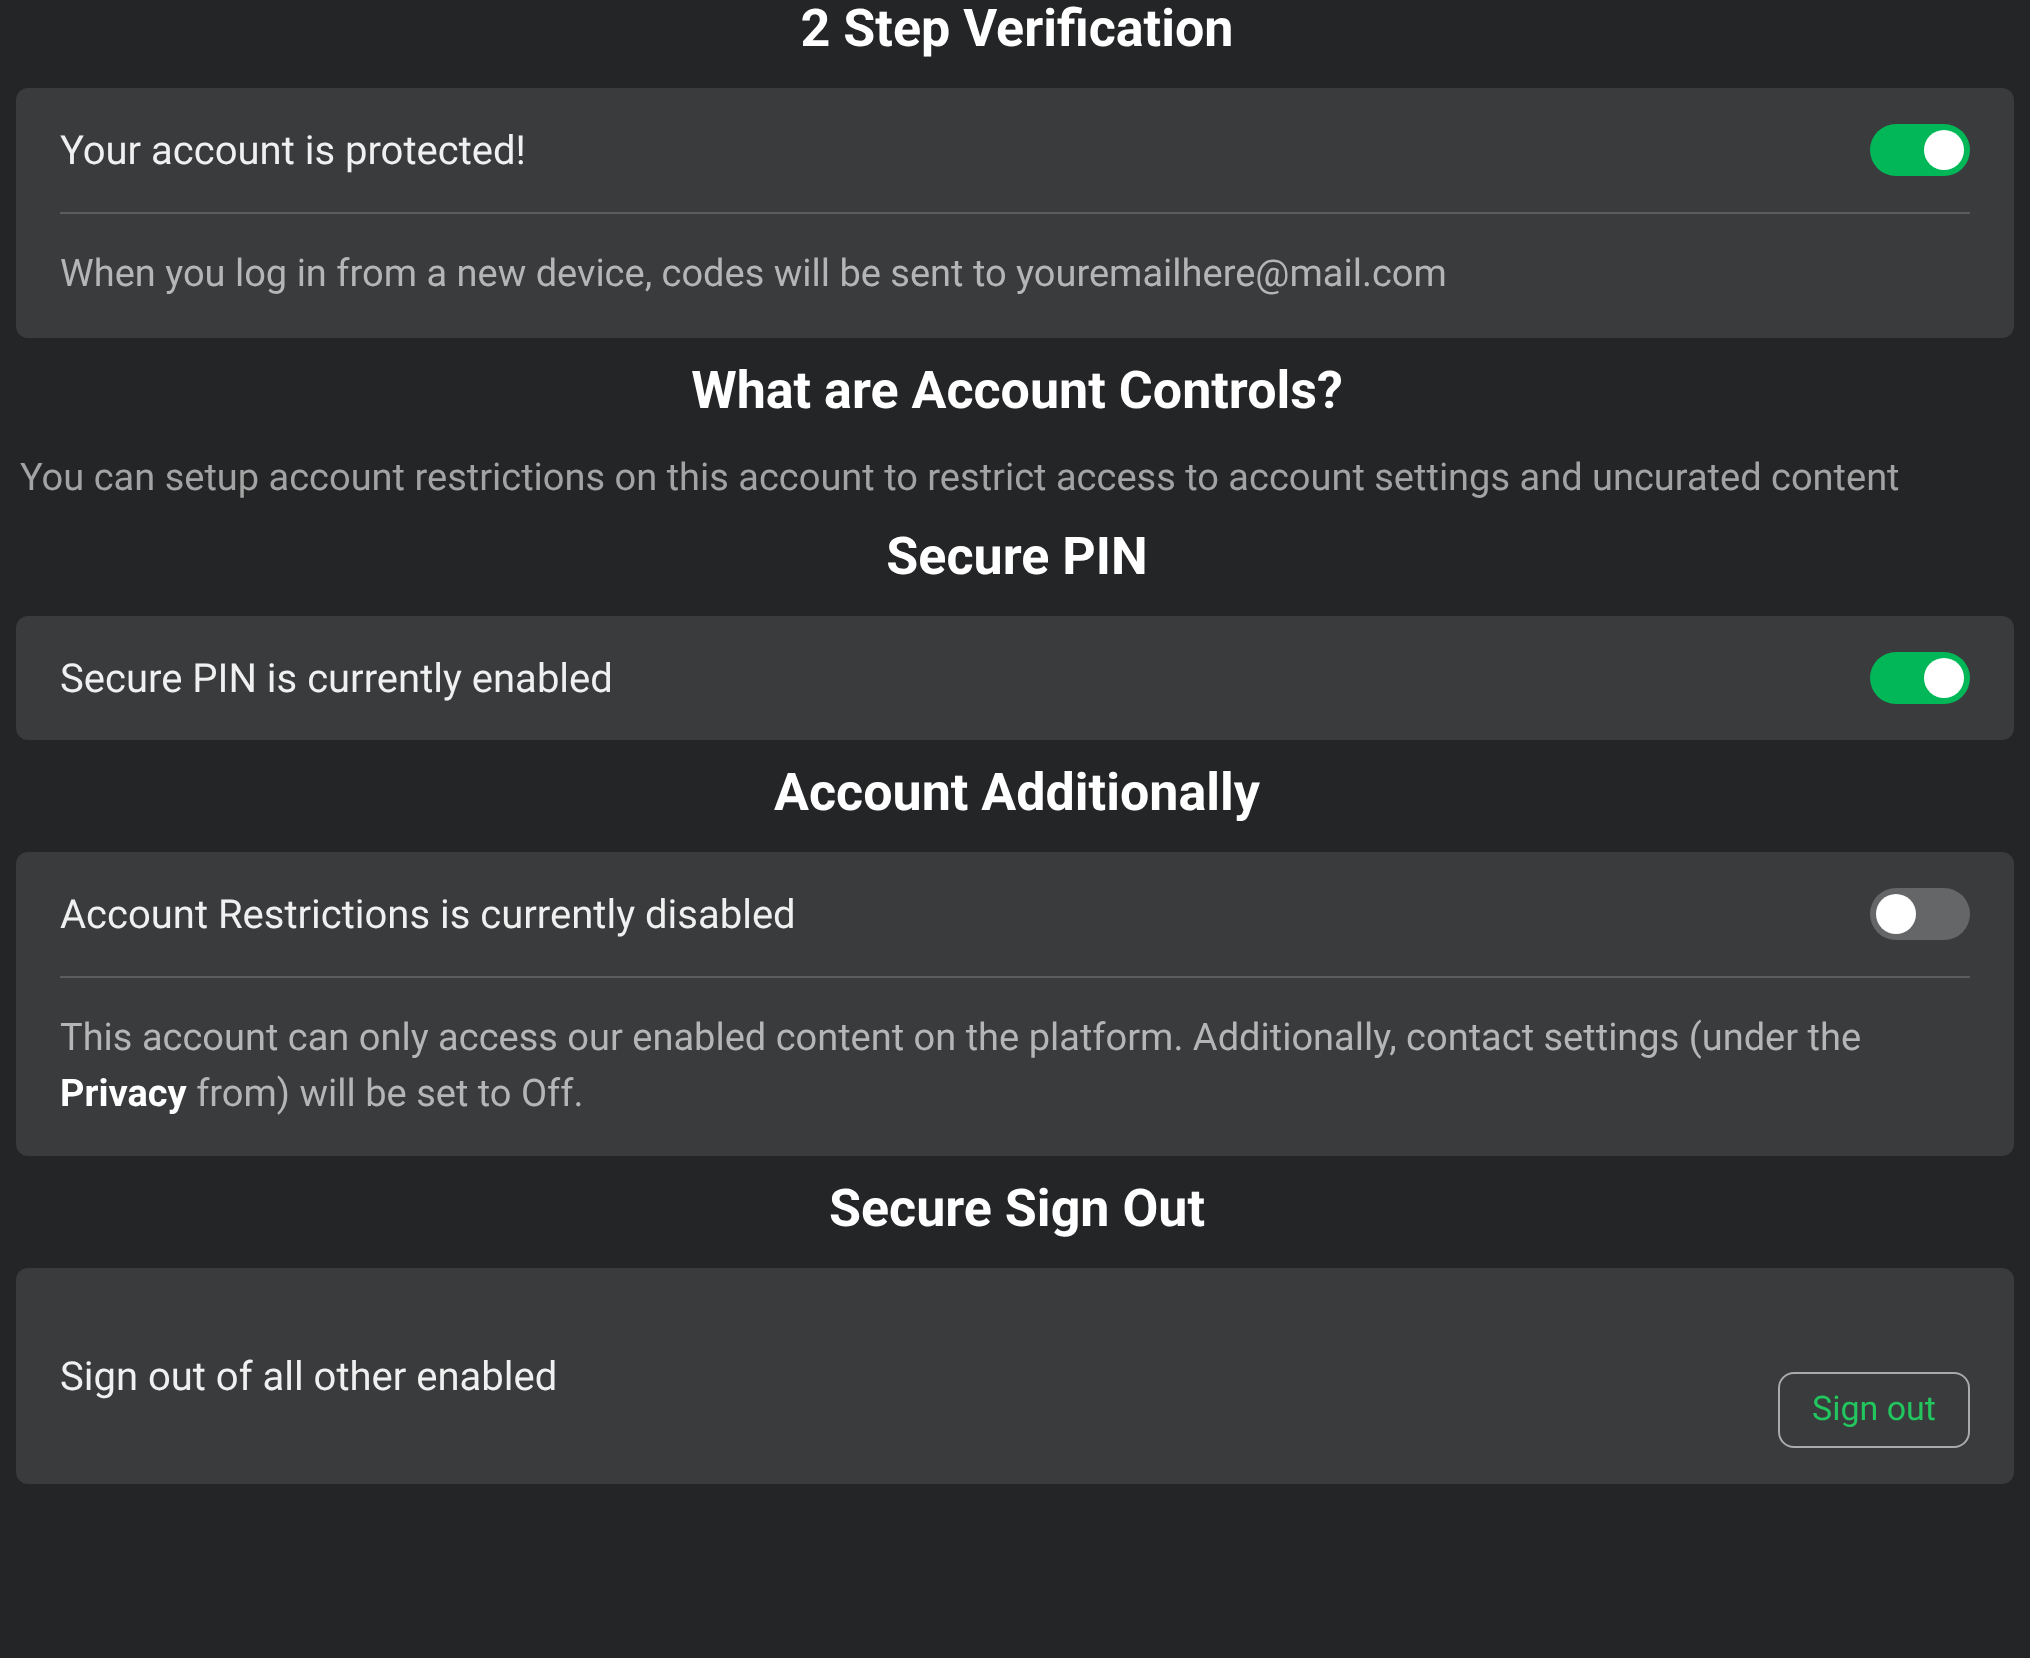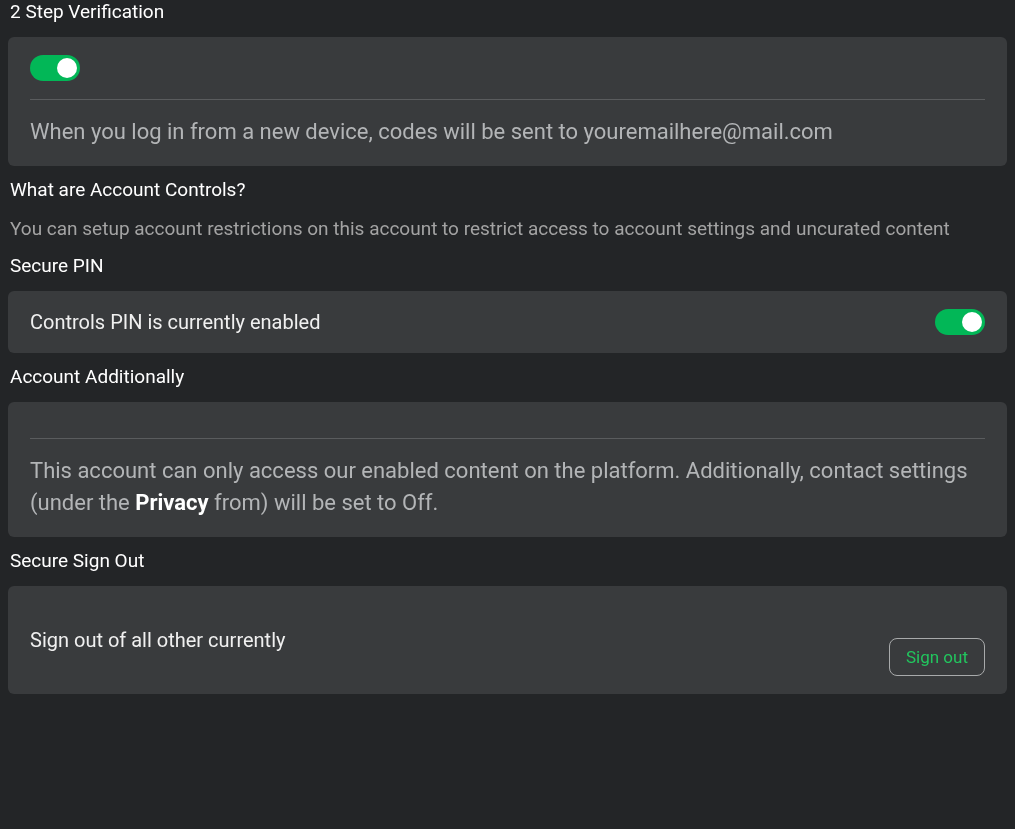--- a/index.html
+++ b/index.html
@@ -8,26 +8,27 @@
       box-sizing: border-box;
     }
     body {
       background-color: #232527;
       color: #ffffff;
       font-family: -apple-system, BlinkMacSystemFont, "Segoe UI", Roboto, "Helvetica Neue", Arial, sans-serif;
       width: 1015px;
       padding: 0 8px 20px 8px;
     }
     .section-heading {
-      font-size: 19px;
-      font-weight: 400;
+      font-size: 26px;
+      font-weight: 700;
       color: #ffffff;
       margin-top: 0;
       margin-bottom: 14px;
       padding-left: 2px;
+      text-align: center;
     }
     .section-heading.first {
       margin-top: 0;
       padding-top: 0;
     }
     .section-heading.later {
       margin-top: 12px;
     }
     .card {
       background-color: #393b3d;
@@ -43,21 +44,21 @@
       font-size: 20px;
       color: #f0f0f0;
       font-weight: 400;
     }
     .card-divider {
       border: none;
       border-top: 1px solid #5a5c5e;
       margin: 18px 0 16px 0;
     }
     .card-sub-text {
-      font-size: 22px;
+      font-size: 19px;
       color: #b3b5b7;
       line-height: 1.45;
       font-weight: 400;
     }
     .card-sub-text .bold-link {
       color: #ffffff;
       font-weight: 700;
       margin-top: 17px;
     }
     .body-text {
@@ -109,48 +110,55 @@
       font-family: inherit;
       margin-top: 34px;
     }
   </style>
 </head>
 <body>
 
 <h2 class="section-heading first">2 Step Verification</h2>
 <div class="card">
   <div class="card-row">
+    <div class="card-main-text">Your account is protected!</div>
     <div class="toggle on">
       <div class="knob"></div>
     </div>
   </div>
   <hr class="card-divider">
   <div class="card-sub-text">When you log in from a new device, codes will be sent to youremailhere@mail.com</div>
 </div>
 
 <h2 class="section-heading later">What are Account Controls?</h2>
 <p class="body-text">You can setup account restrictions on this account to restrict access to account settings and uncurated content</p>
 
 <h2 class="section-heading later">Secure PIN</h2>
 <div class="card">
   <div class="card-row">
-    <div class="card-main-text">Controls PIN is currently enabled</div>
+    <div class="card-main-text">Secure PIN is currently enabled</div>
     <div class="toggle on">
       <div class="knob"></div>
     </div>
   </div>
 </div>
 
 <h2 class="section-heading later">Account Additionally</h2>
 <div class="card">
+  <div class="card-row">
+    <div class="card-main-text">Account Restrictions is currently disabled</div>
+    <div class="toggle off">
+      <div class="knob"></div>
+    </div>
+  </div>
   <hr class="card-divider">
   <div class="card-sub-text">
     <span>This account can only access our enabled content on the platform. Additionally, contact settings (under the </span><span class="bold-link">Privacy</span><span> from) will be set to Off.</span>
   </div>
 </div>
 
 <h2 class="section-heading later">Secure Sign Out</h2>
 <div class="card">
   <div class="card-row">
-    <div class="card-main-text">Sign out of all other currently</div>
+    <div class="card-main-text">Sign out of all other enabled</div>
     <button class="btn-outline">Sign out</button>
   </div>
 </div>
 
 </body></html>

